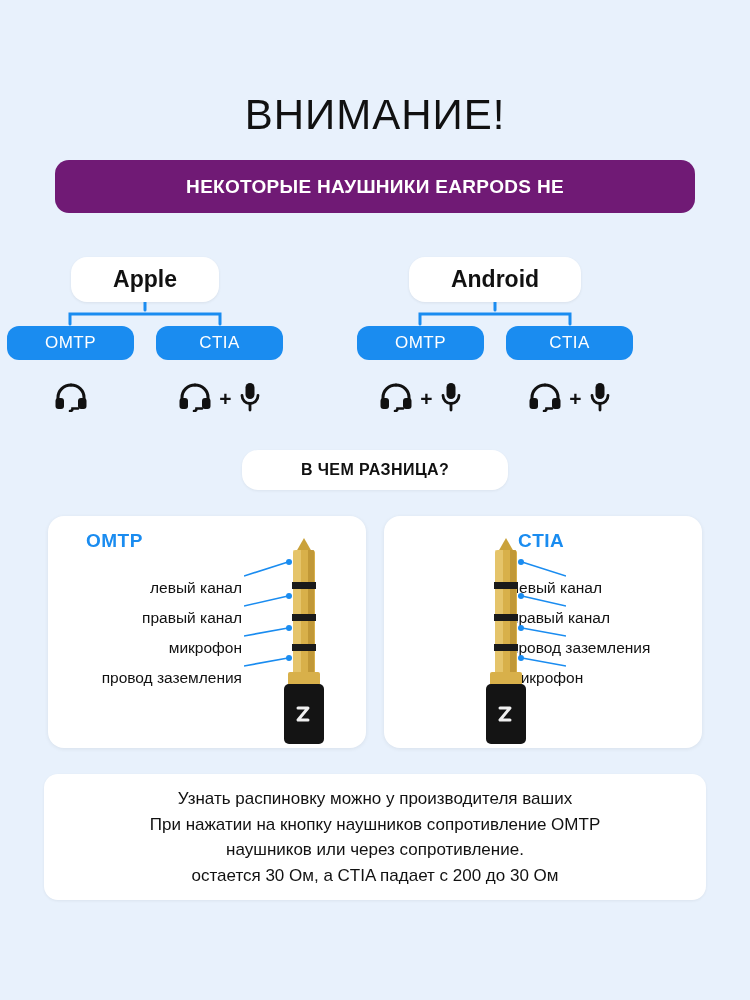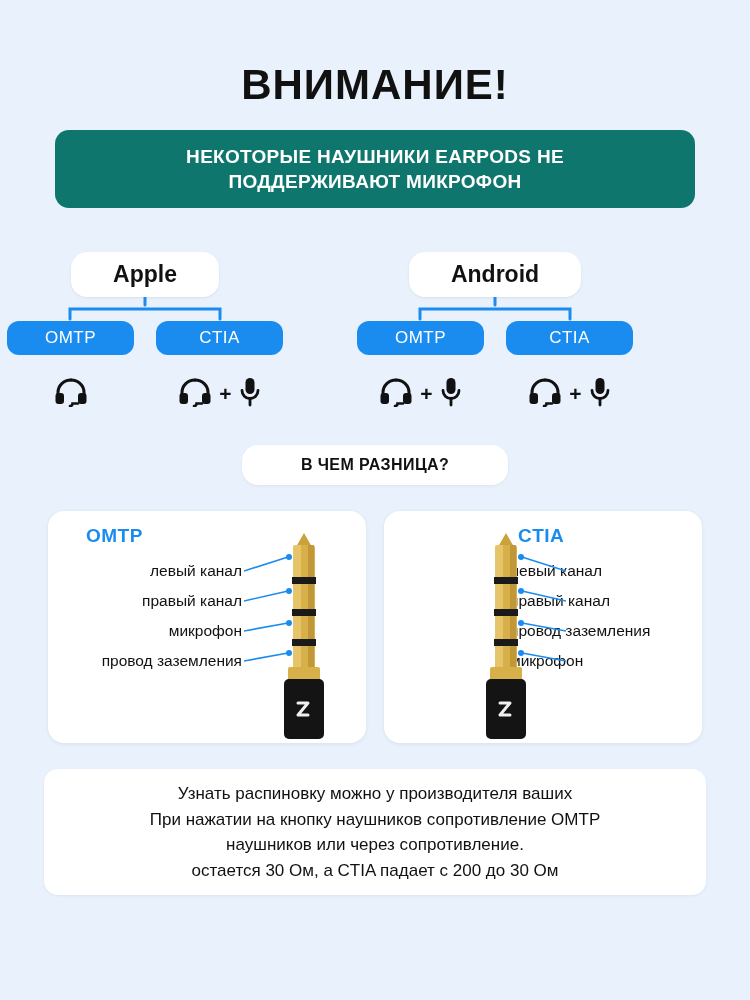--- a/index.html
+++ b/index.html
@@ -18,32 +18,32 @@
     position: relative;
     width: 750px;
     height: 1000px;
     box-sizing: border-box;
   }
 
   
   .title {
     text-align: center;
     font-size: 42px;
-    font-weight: bold;
+    font-weight: normal;
     letter-spacing: 1px;
     color: #111;
-    padding-top: 62px;
+    padding-top: 92px;
     line-height: 1.1;
   }
 
   
   .banner {
     margin: 22px auto 0 auto;
     width: 640px;
-    background: #0f766e;
+    background: #701a75;
     border-radius: 14px;
     color: #ffffff;
     text-align: center;
     font-size: 19px;
     font-weight: bold;
     line-height: 1.32;
     padding: 14px 18px;
     box-sizing: border-box;
     letter-spacing: .3px;
   }
@@ -153,21 +153,21 @@
     font-size: 19px;
     font-weight: bold;
     color: #1a8cf0;
     letter-spacing: .5px;
   }
   .card-left .card-title { left: 38px; }
   .card-right .card-title { left: 134px; }
 
   .labels {
     position: absolute;
-    top: 44px;
+    top: 56px;
     font-size: 15.5px;
     line-height: 1;
     color: #111;
   }
   .labels div {
     height: 30px;
     display: flex;
     align-items: center;
     white-space: nowrap;
   }
@@ -208,21 +208,20 @@
 </style>
 </head>
 <body>
 
 <div class="page">
 
   <div class="title">ВНИМАНИЕ!</div>
 
   <div class="banner">
     <div>НЕКОТОРЫЕ НАУШНИКИ EARPODS НЕ</div>
-    <div>ПОДДЕРЖИВАЮТ МИКРОФОН</div>
   </div>
 
   <div class="platforms">
 
     <div class="platform card-apple">
       <div class="platform-name">Apple</div>
       <div class="connector-wrap">
         <svg width="260" height="24" viewBox="0 0 260 24">
           <path d="M130 0 V8 M55 22 V12 H205 V22 M55 12 H205" fill="none" stroke="#1a8cf0" stroke-width="3" stroke-linecap="round"></path>
         </svg>

